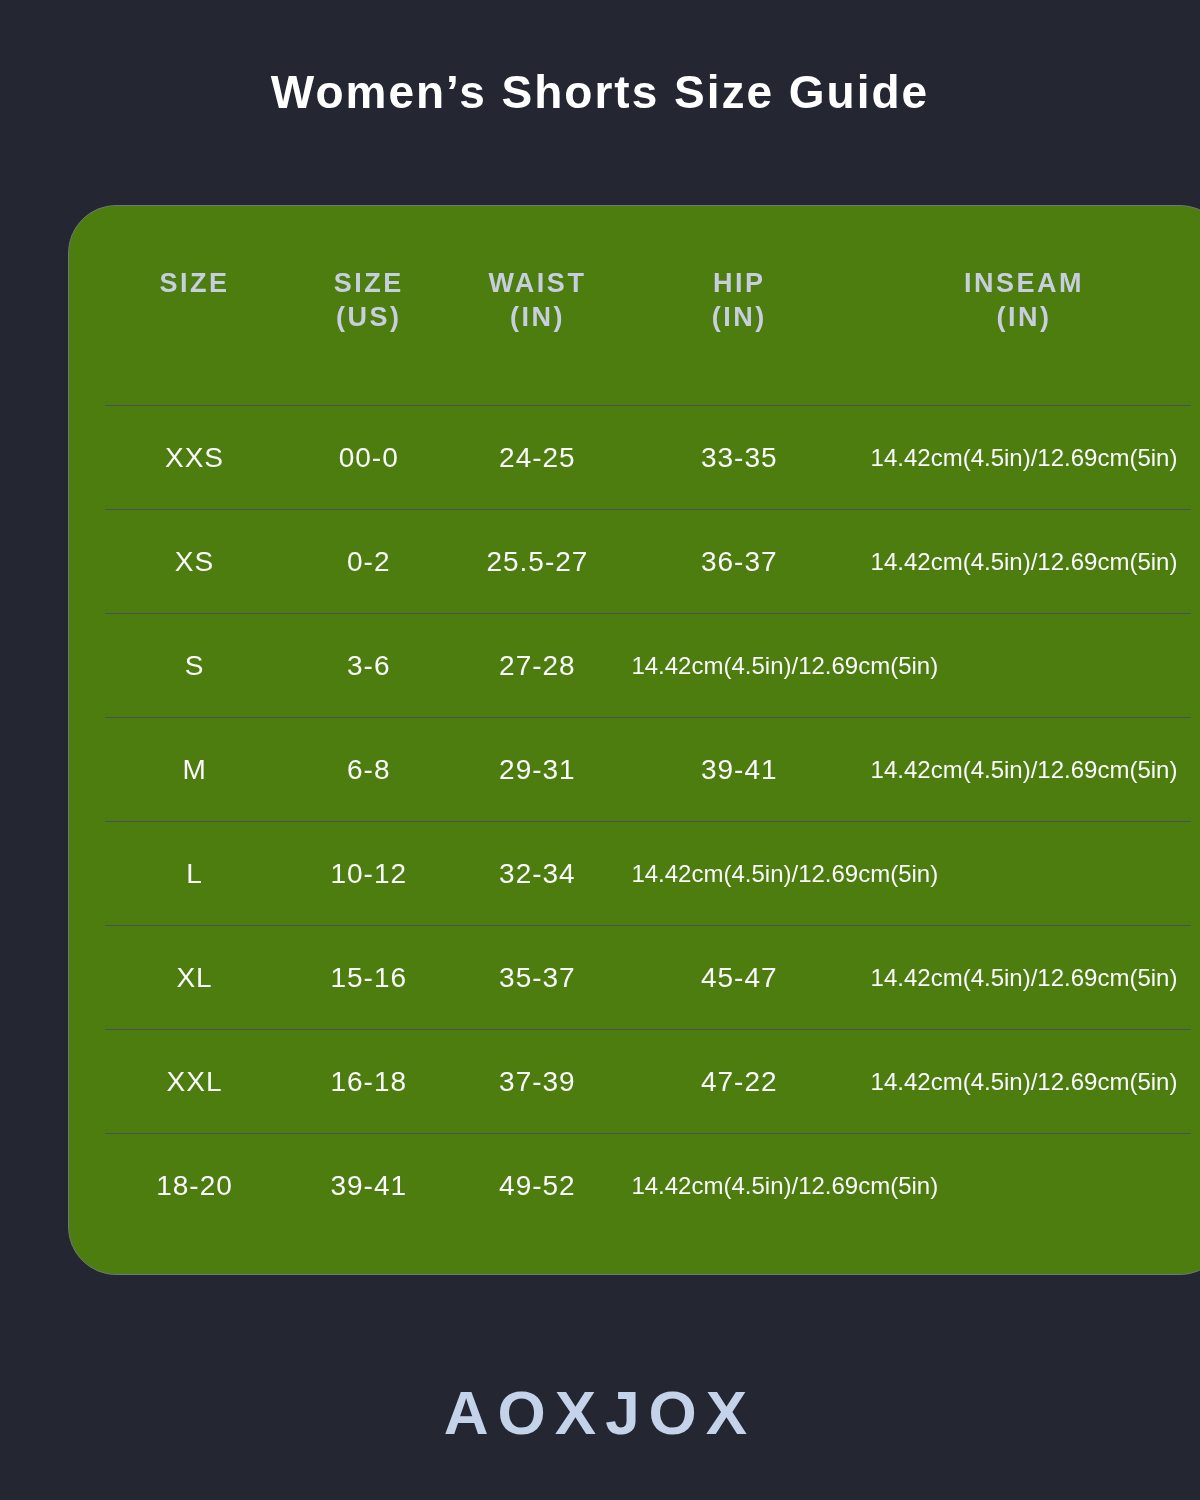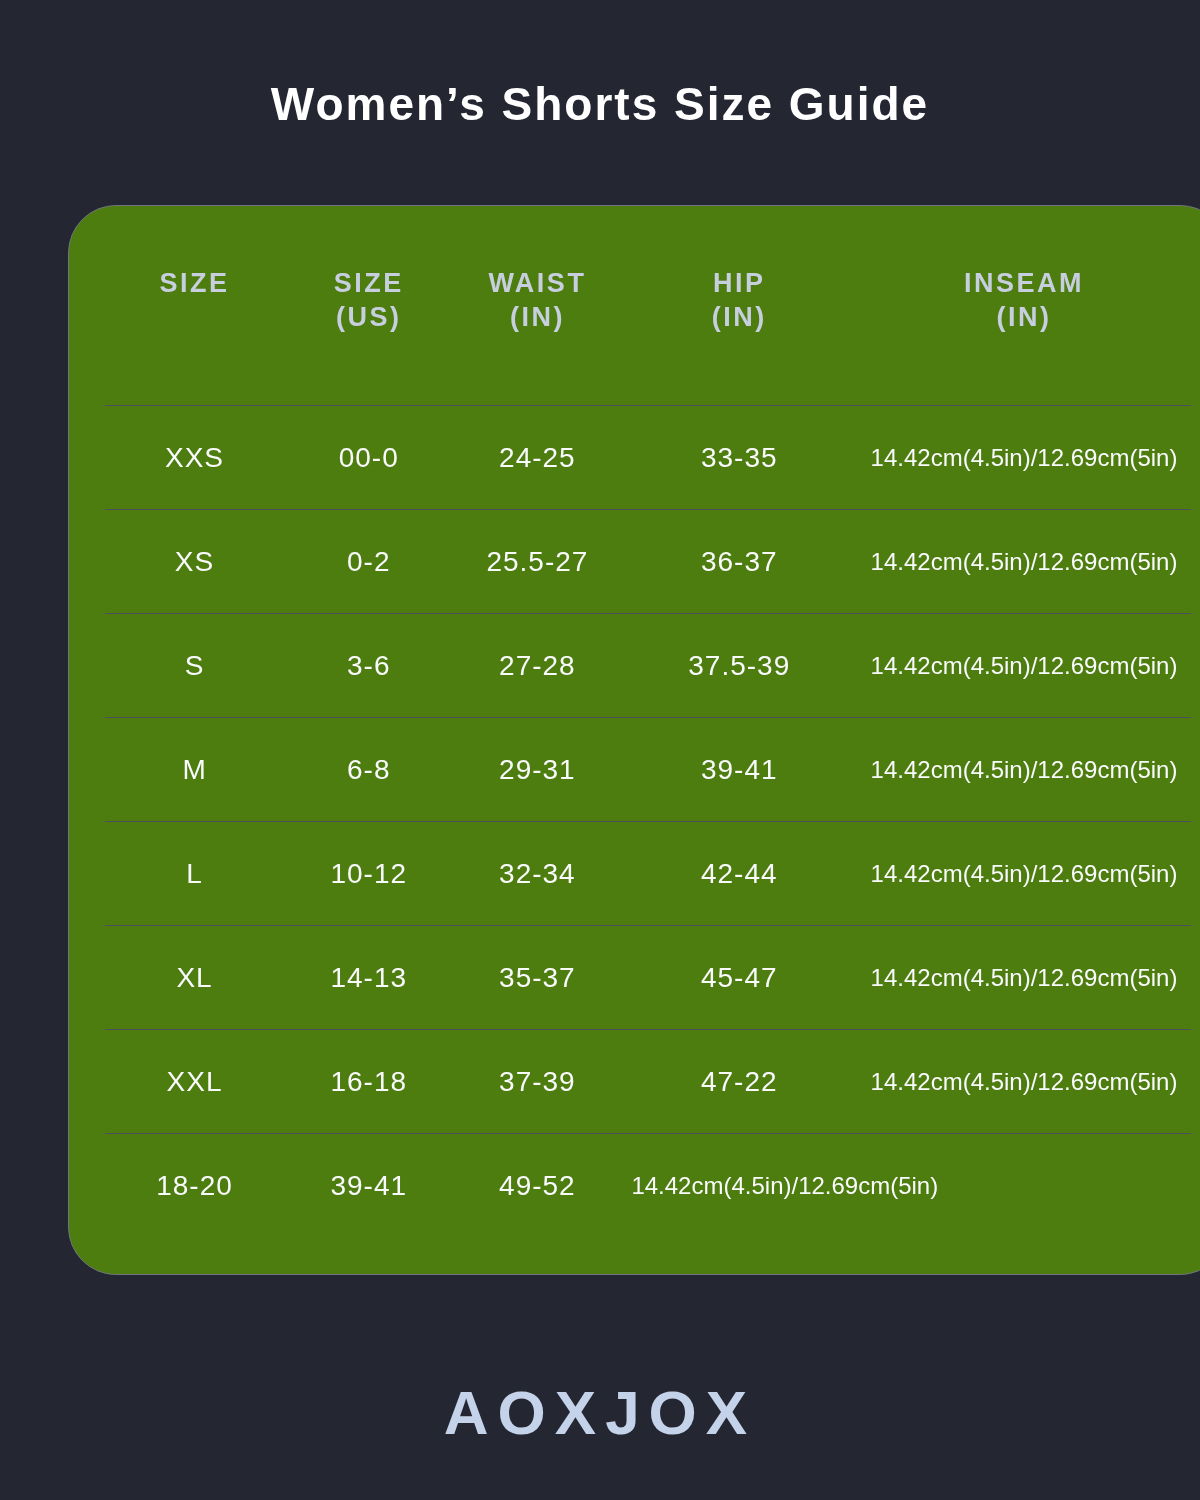--- a/index.html
+++ b/index.html
@@ -5,21 +5,21 @@
   * { margin: 0; padding: 0; box-sizing: border-box; }
   html, body {
     width: 1200px; height: 1500px;
     background: #242631;
     font-family: "Liberation Sans", "DejaVu Sans", sans-serif;
     position: relative;
     overflow: hidden;
   }
   .page-title {
     position: absolute;
-    top: 78px; left: 0; width: 1200px;
+    top: 66px; left: 0; width: 1200px;
     text-align: center;
     color: #ffffff;
     font-size: 46px;
     font-weight: bold;
     letter-spacing: 2px;
     line-height: 52px;
   }
   .panel {
     position: absolute;
     left: 68px; top: 205px;
@@ -130,49 +130,47 @@
     <div class="td">36-37</div>
     <div class="td inseam-cell">14.42cm(4.5in)/12.69cm(5in)</div>
   </div>
 
   <div class="divider"></div>
 
   <div class="grid trow">
     <div class="td size-cell">S</div>
     <div class="td">3-6</div>
     <div class="td">27-28</div>
-    <div class="td">37.5-39</div>
     <div class="td inseam-cell">14.42cm(4.5in)/12.69cm(5in)</div>
   </div>
 
   <div class="divider"></div>
 
   <div class="grid trow">
     <div class="td size-cell">M</div>
     <div class="td">6-8</div>
     <div class="td">29-31</div>
     <div class="td">39-41</div>
     <div class="td inseam-cell">14.42cm(4.5in)/12.69cm(5in)</div>
   </div>
 
   <div class="divider"></div>
 
   <div class="grid trow">
     <div class="td size-cell">L</div>
     <div class="td">10-12</div>
     <div class="td">32-34</div>
-    <div class="td">42-44</div>
     <div class="td inseam-cell">14.42cm(4.5in)/12.69cm(5in)</div>
   </div>
 
   <div class="divider"></div>
 
   <div class="grid trow">
     <div class="td size-cell">XL</div>
-    <div class="td">14-13</div>
+    <div class="td">15-16</div>
     <div class="td">35-37</div>
     <div class="td">45-47</div>
     <div class="td inseam-cell">14.42cm(4.5in)/12.69cm(5in)</div>
   </div>
 
   <div class="divider"></div>
 
   <div class="grid trow">
     <div class="td size-cell">XXL</div>
     <div class="td">16-18</div>

